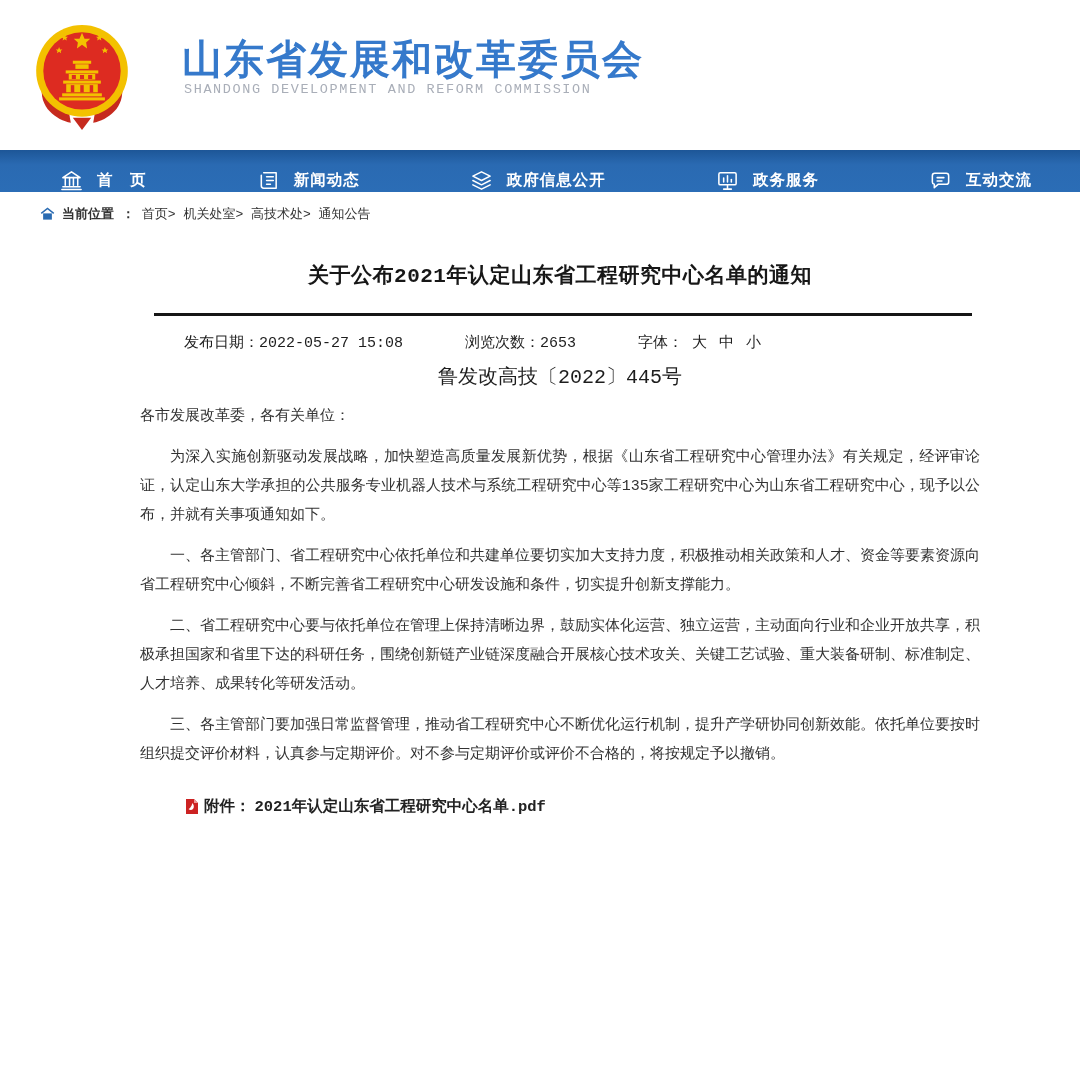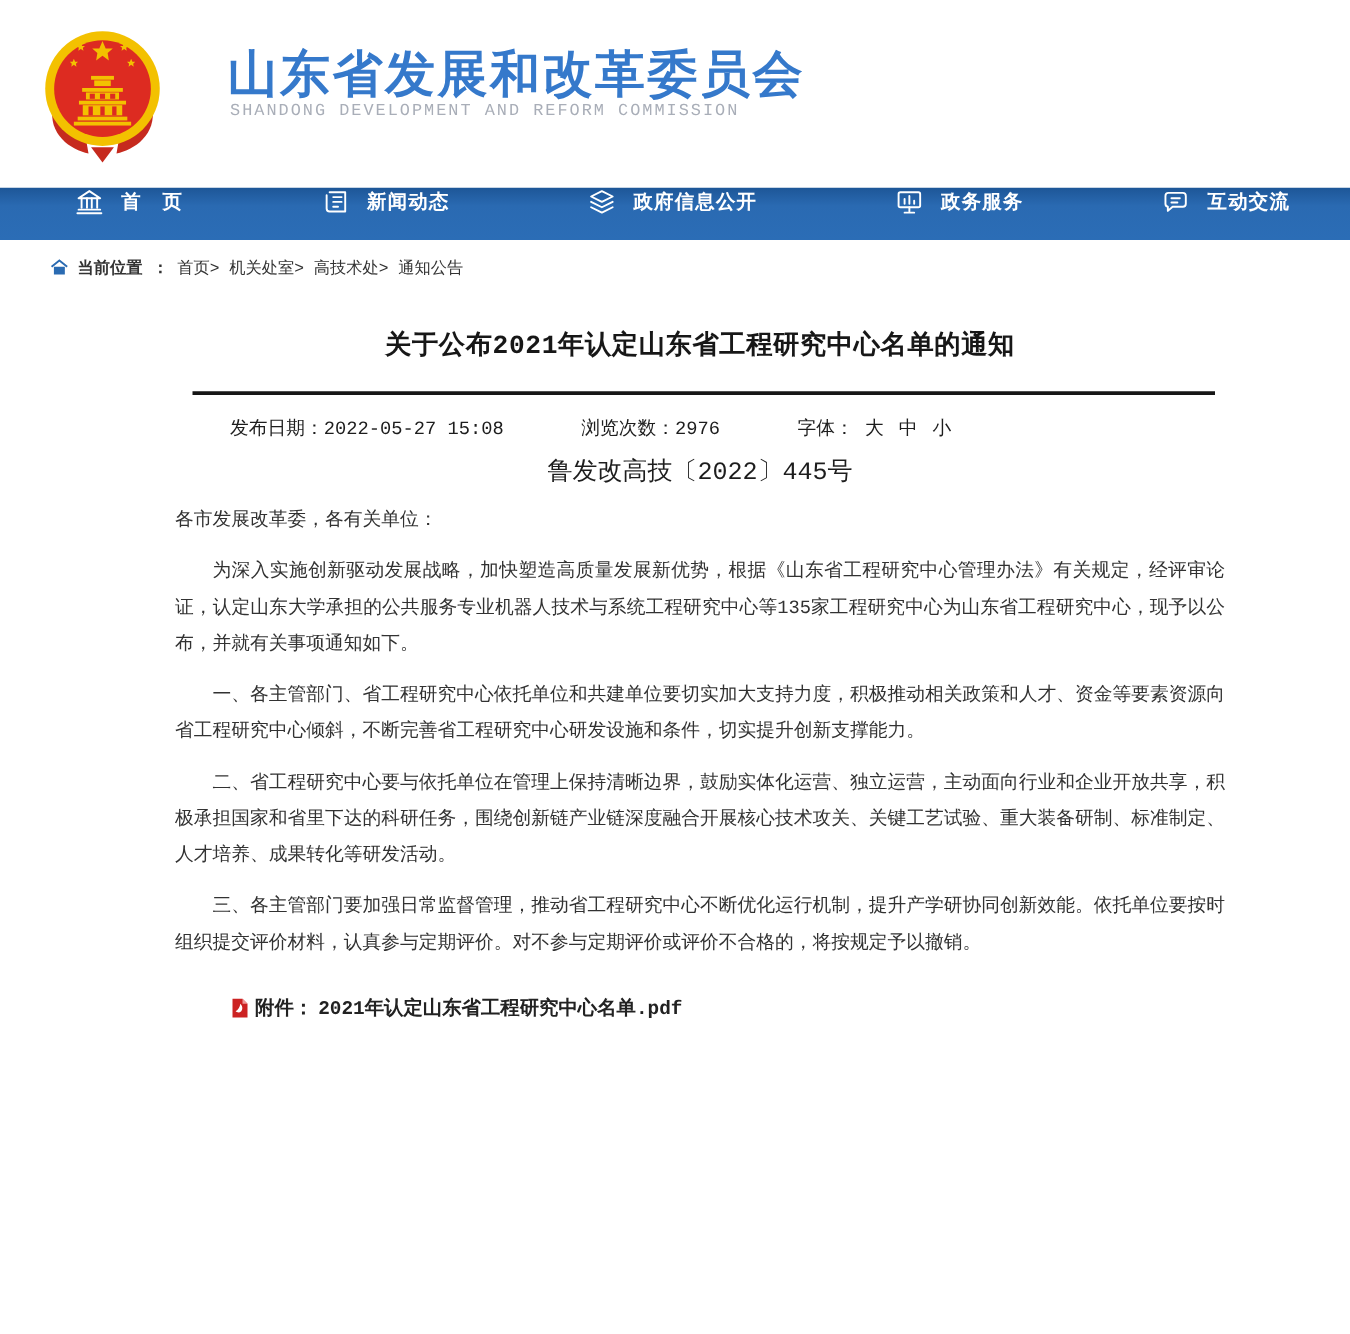--- a/index.html
+++ b/index.html
@@ -12,22 +12,22 @@
   
   .site-header { position:relative; height:150px; background:#fff; }
   .emblem { position:absolute; left:26px; top:20px; width:112px; height:112px; }
   .site-title { position:absolute; left:182px; top:32px; font-size:40px; font-weight:bold;
     color:#3579cb; letter-spacing:2px; white-space:nowrap; }
   .site-subtitle { position:absolute; left:184px; top:82px; font-size:13.5px; color:#a9aeb8;
     letter-spacing:1.6px; white-space:nowrap; }
   
   .nav {
     height:42px; background:linear-gradient(#1d5697 0%, #2a6ab2 35%, #2b6db6 100%);
-    display:flex; align-items:flex-start; justify-content:space-between;
-    padding:0 48px 16px 60px;
+    display:flex; align-items:flex-end; justify-content:space-between;
+    padding:0 48px 0 60px;
   }
   .nav-item { display:flex; align-items:center; gap:14px; color:#fff; cursor:pointer; }
   .nav-item .nav-label { font-size:15.5px; font-weight:bold; letter-spacing:1px; white-space:nowrap; }
   .nav-item svg { width:23px; height:23px; stroke:#fff; fill:none; stroke-width:1.6; stroke-linecap:round; stroke-linejoin:round; }
   
   .breadcrumb { display:flex; align-items:center; gap:7px; padding:13px 0 0 40px; }
   .breadcrumb svg { width:15px; height:14px; }
   .crumb-label { font-size:13px; color:#333; font-weight:bold; }
   .crumb-path { font-size:13px; color:#333; cursor:pointer; }
   
@@ -161,21 +161,21 @@
     <span class="crumb-label">当前位置 ：</span>
     <span class="crumb-path">首页&gt; 机关处室&gt; 高技术处&gt; 通知公告</span>
   </div>
 
   <div class="content">
     <div class="article-title">关于公布2021年认定山东省工程研究中心名单的通知</div>
     <hr class="title-rule">
 
     <div class="meta-row">
       <span class="meta-item">发布日期：2022-05-27 15:08</span>
-      <span class="meta-item">浏览次数：2976</span>
+      <span class="meta-item">浏览次数：2653</span>
       <span class="meta-item">
         <span>字体：</span>
         <span class="font-sizes">
           <span class="font-size-option">大</span>
           <span class="font-size-option">中</span>
           <span class="font-size-option">小</span>
         </span>
       </span>
     </div>
 

